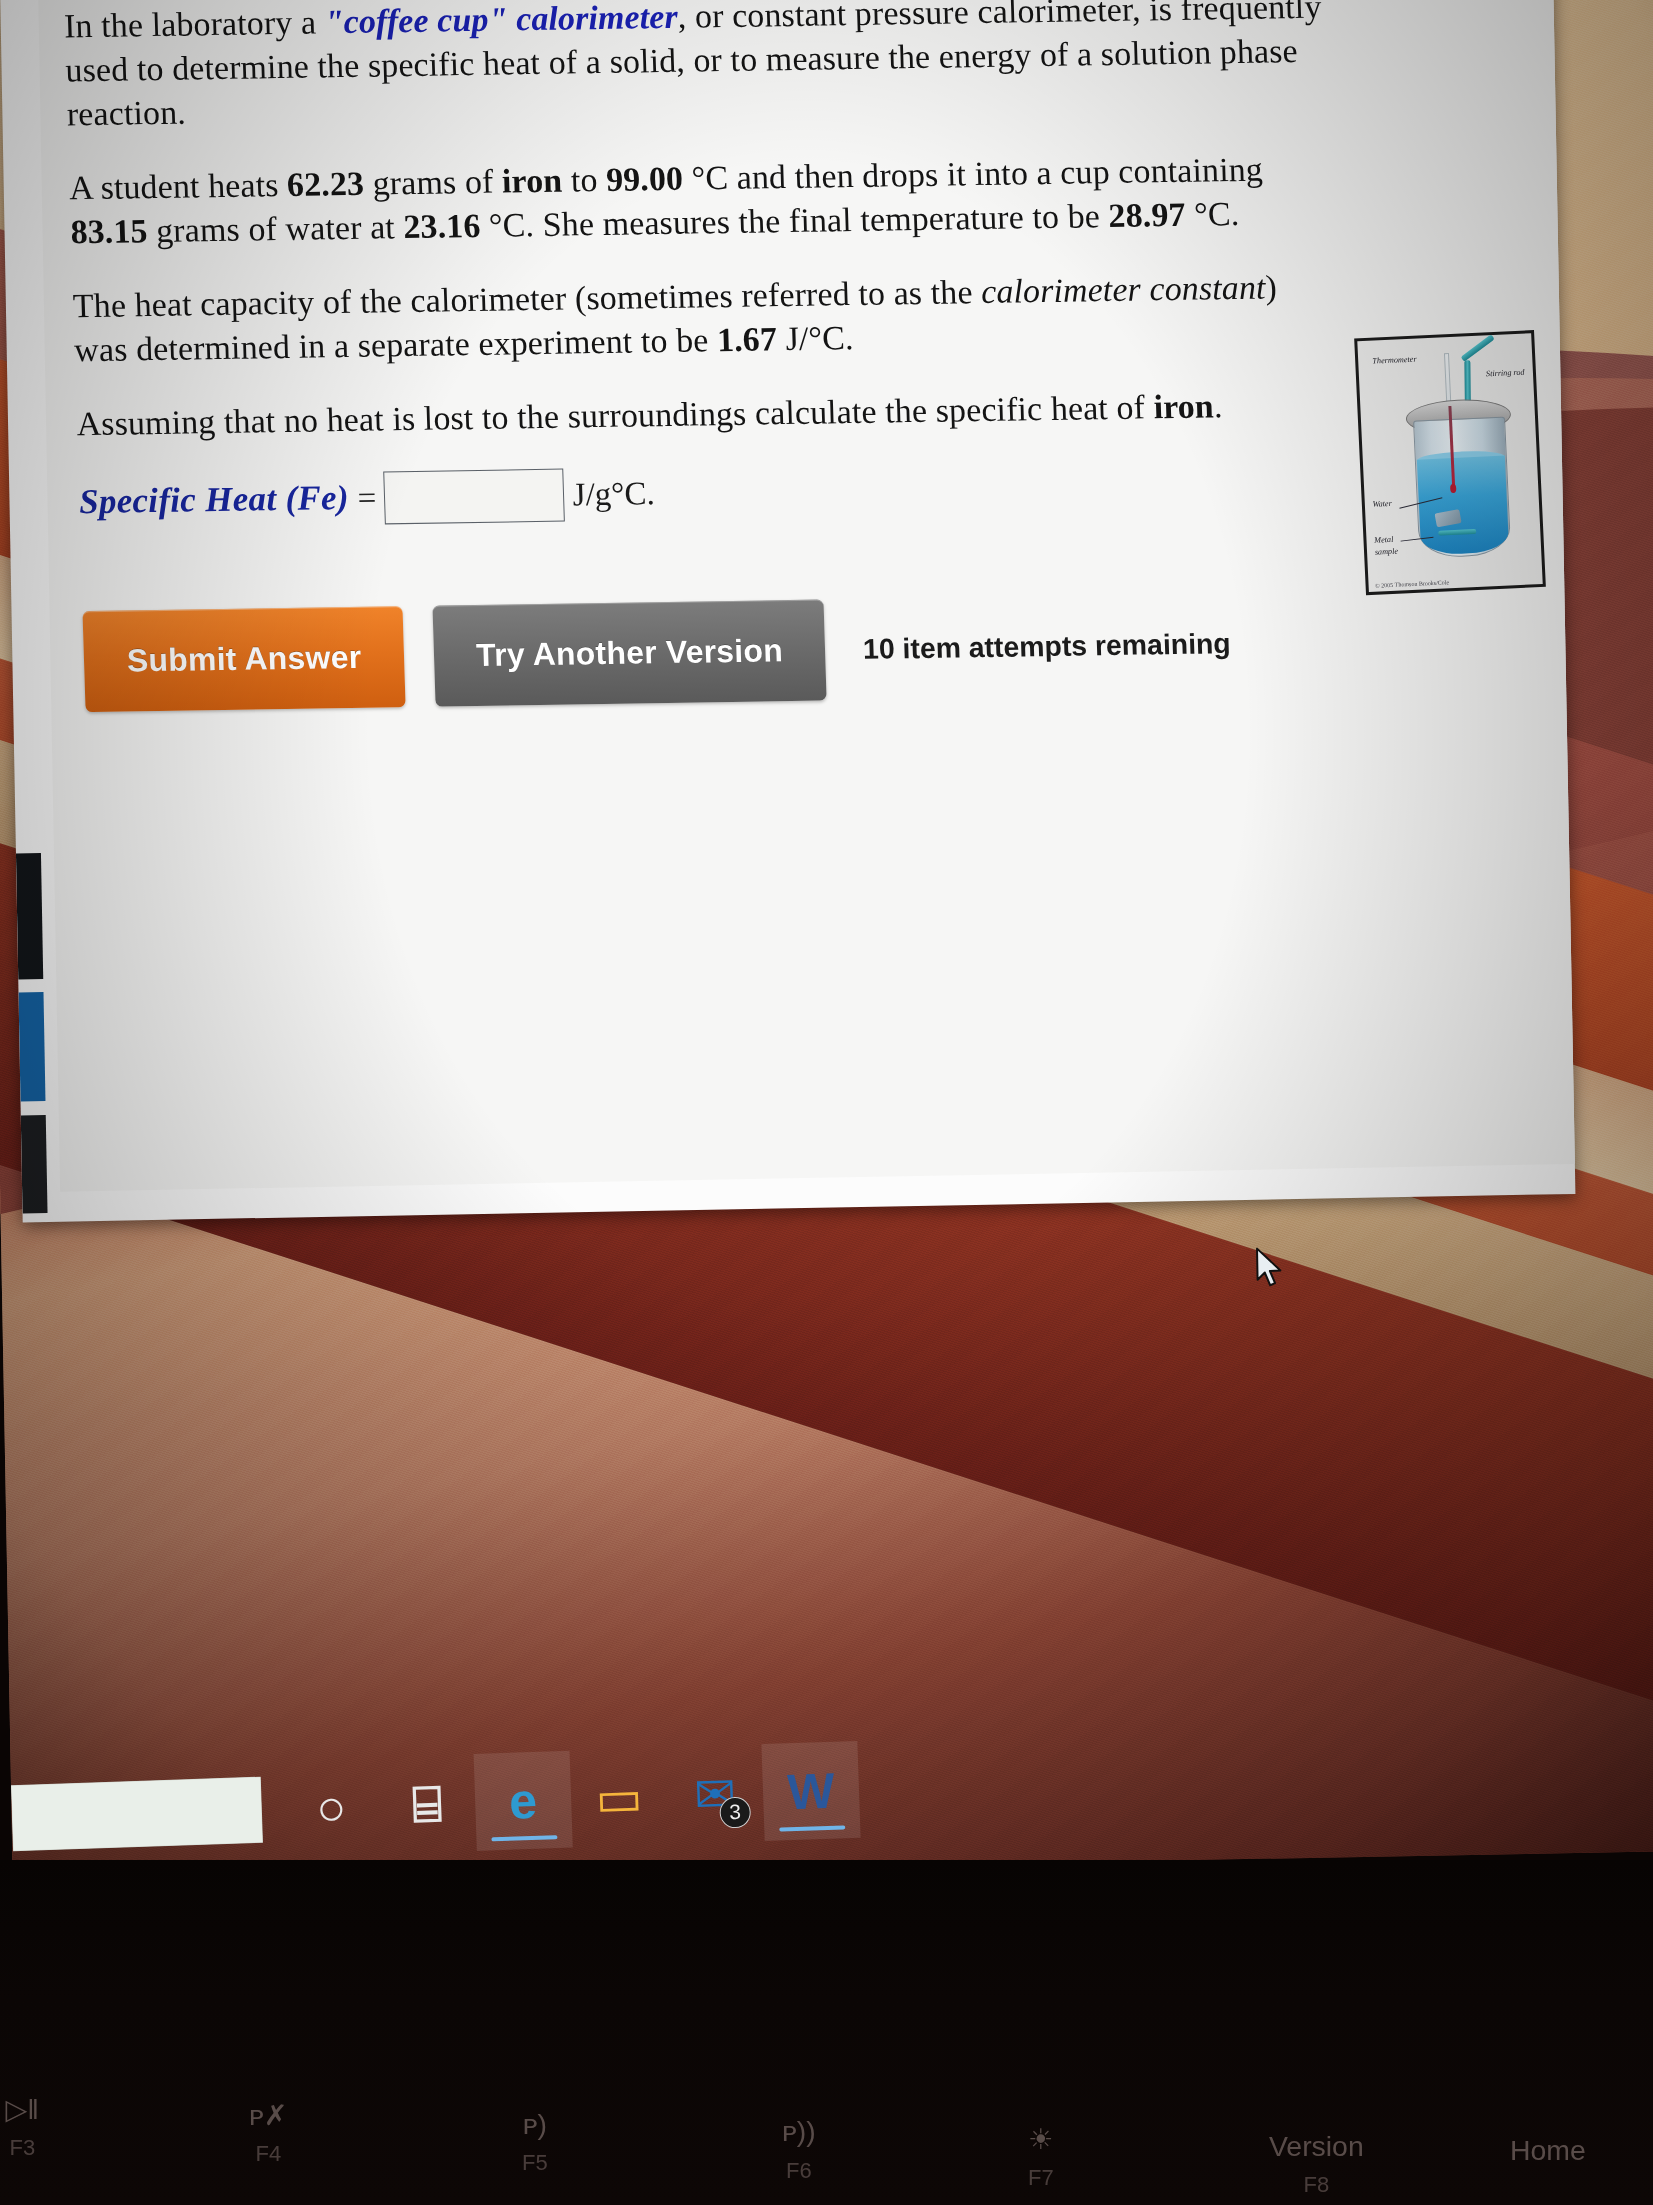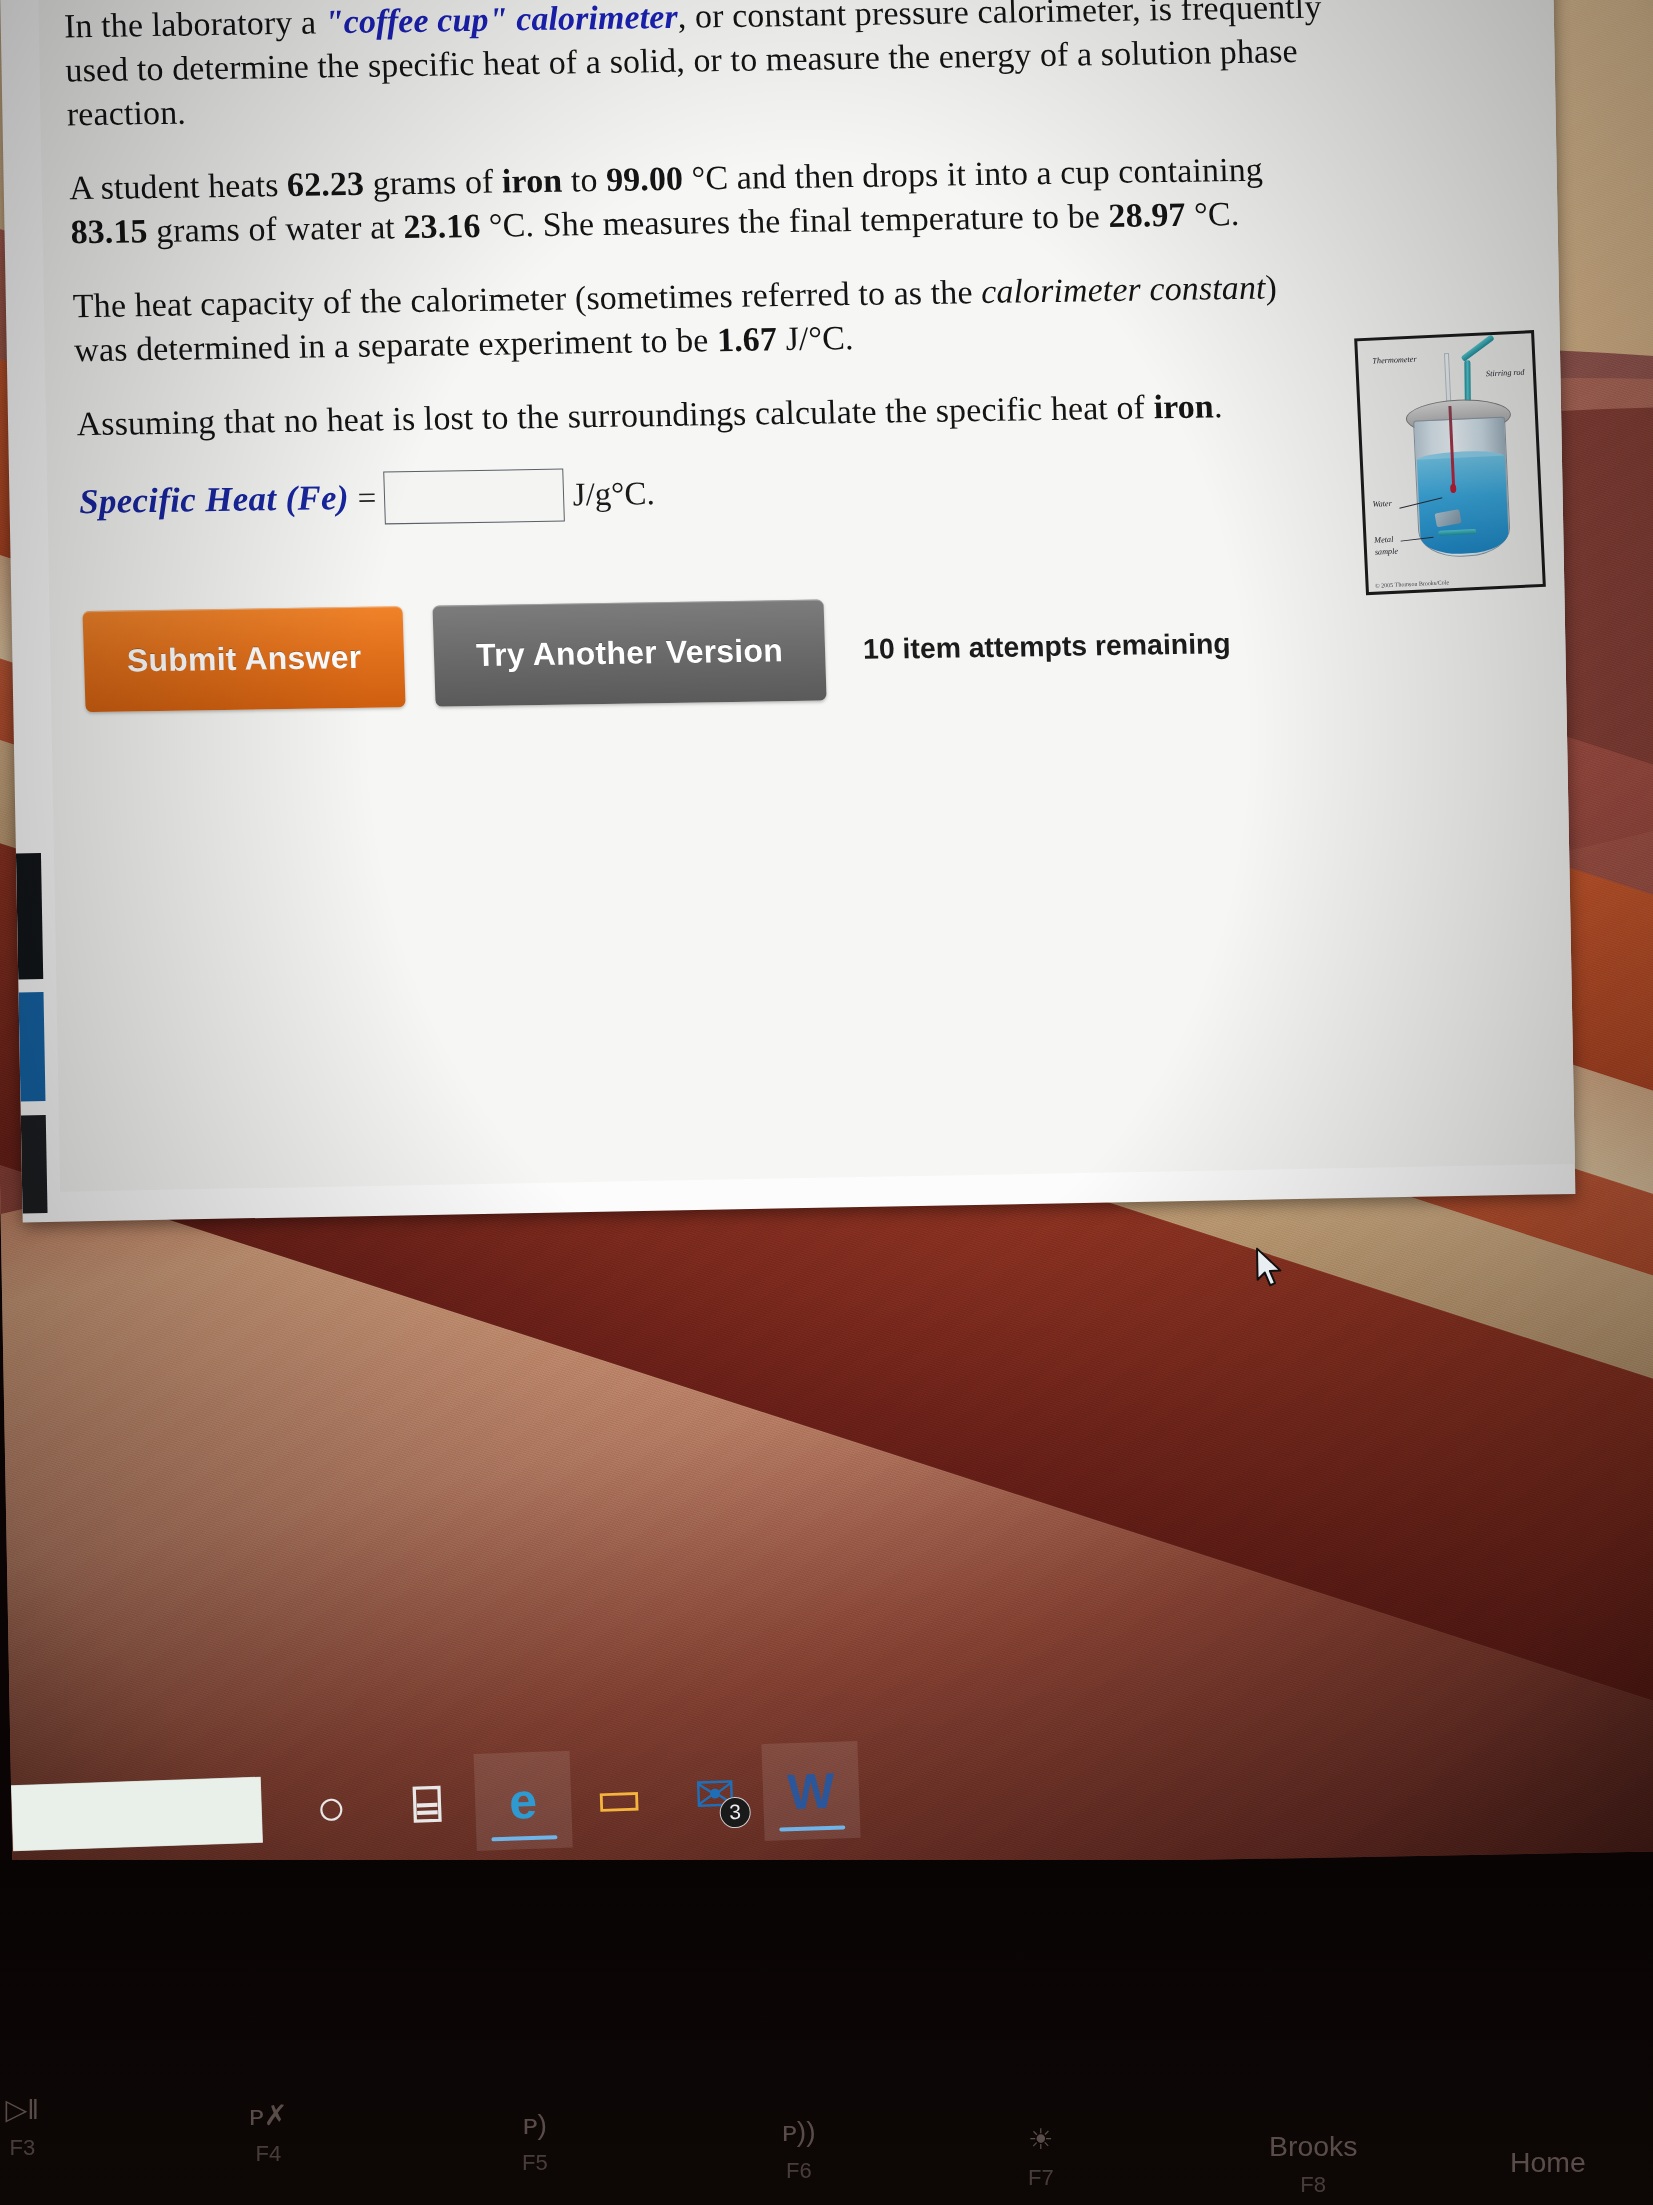--- a/index.html
+++ b/index.html
@@ -454,22 +454,22 @@
       </div>
       <div class="key" style="left: 782px; top: 28.4px;">
         <span class="glyph">ᴘ))</span>
         <span class="kname">F6</span>
       </div>
       <div class="key" style="left: 1028px; top: 36px;">
         <span class="glyph">☀</span>
         <span class="kname">F7</span>
       </div>
       <div class="key" style="left: 1269px; top: 43px;">
-        <span class="glyph">Brooks</span>
+        <span class="glyph">Version</span>
         <span class="kname">F8</span>
       </div>
-      <div class="key" style="left: 1510px; top: 59px;">
+      <div class="key" style="left: 1510px; top: 47px;">
         <span class="glyph">Home</span>
       </div>
     </div>
 
 </div>
 
 
 </body></html>

